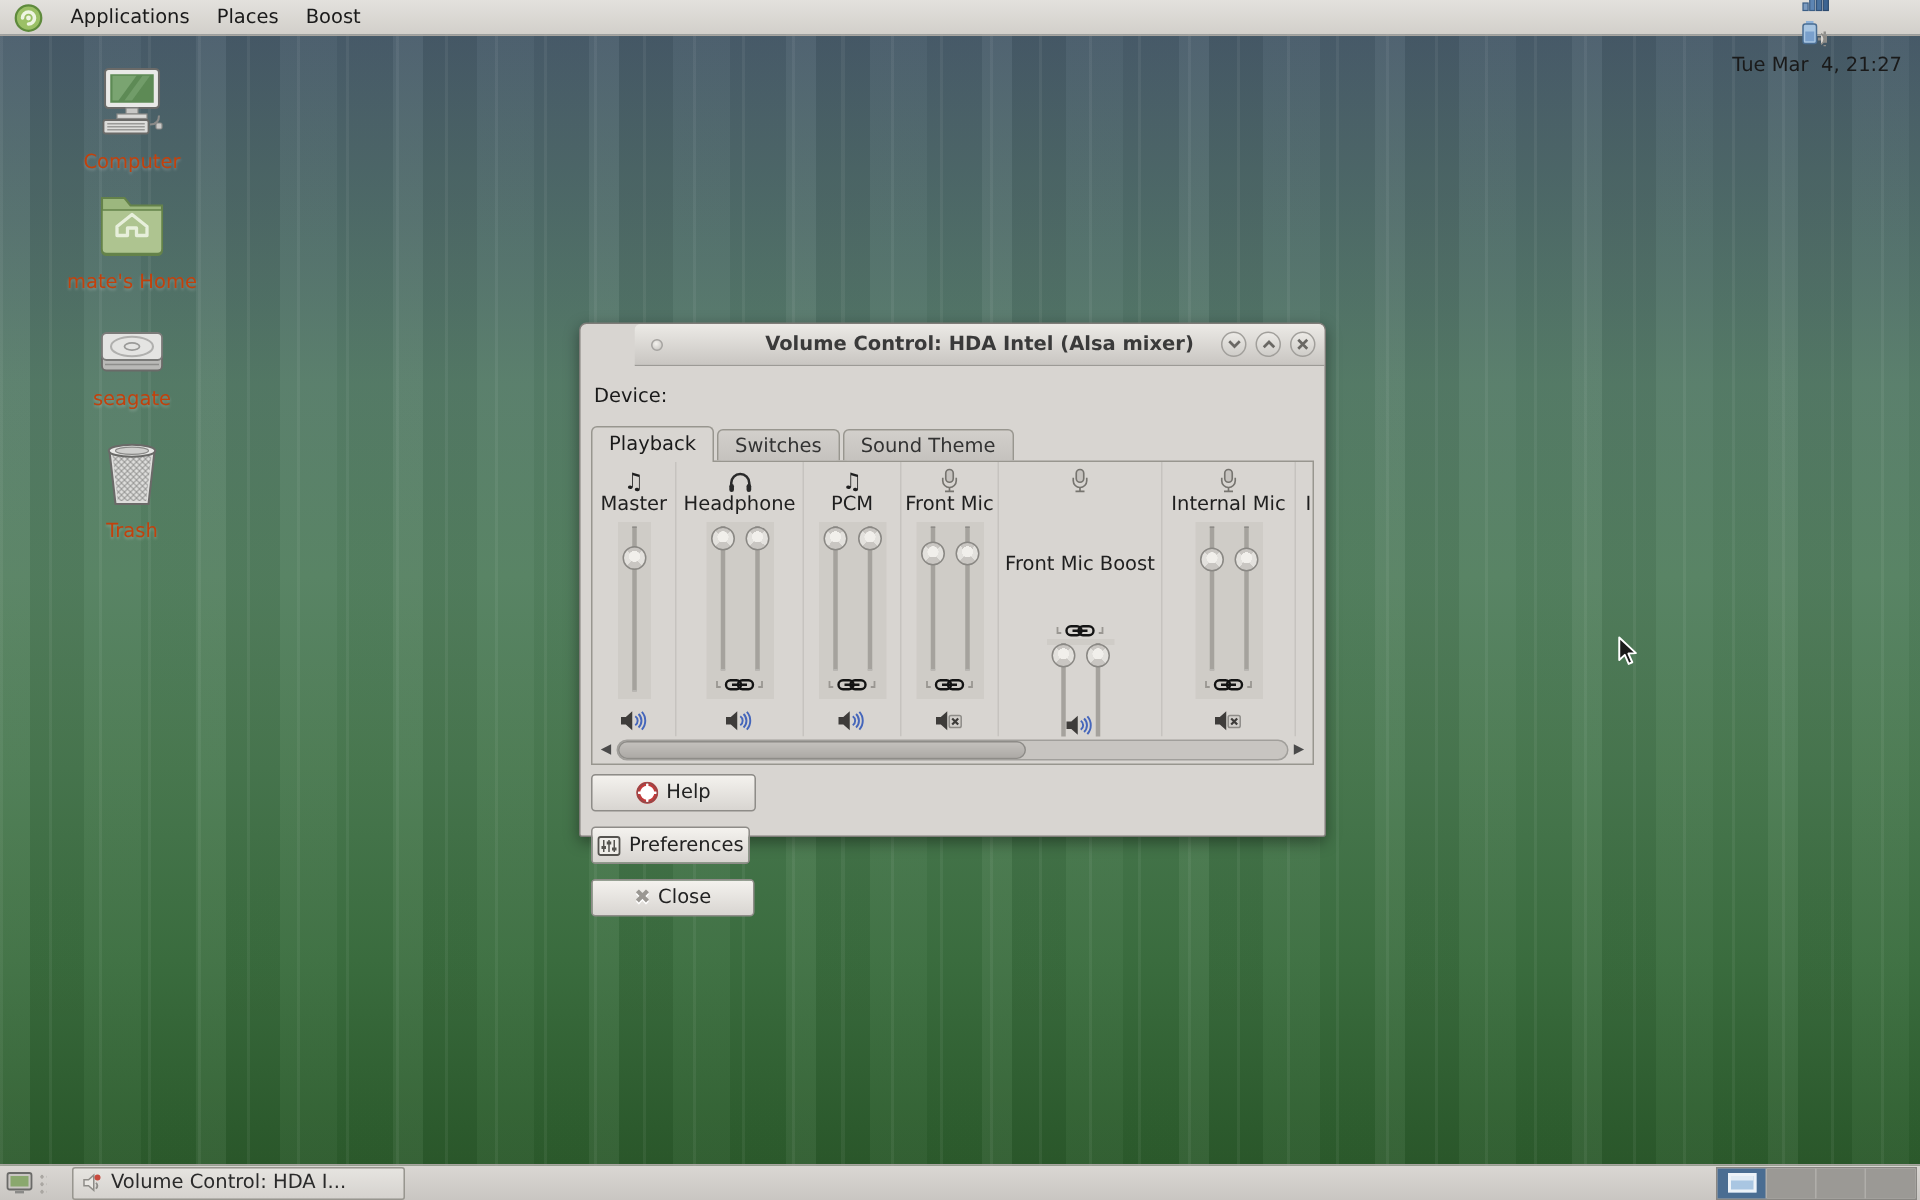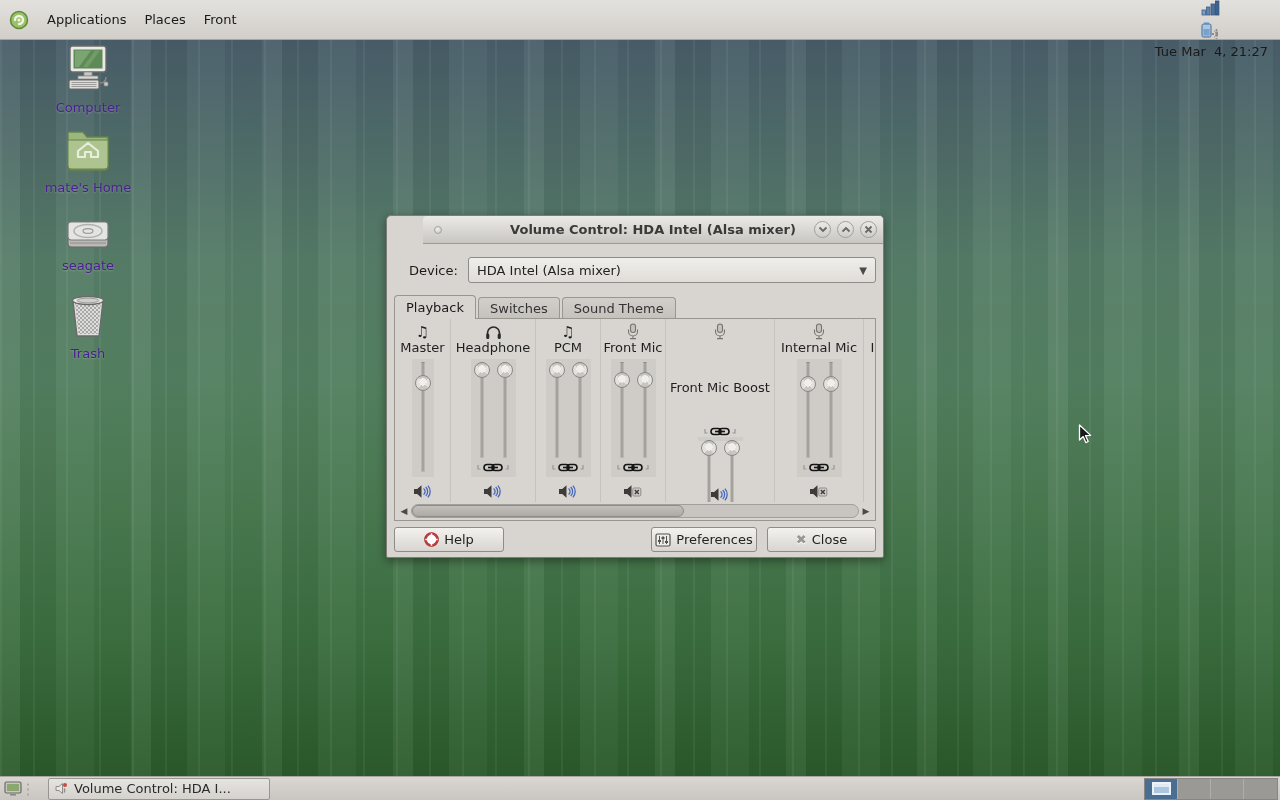--- a/index.html
+++ b/index.html
@@ -8,35 +8,35 @@
     font-family:"DejaVu Sans","Liberation Sans",sans-serif;
     font-size:13px; color:#1a1a1a; position:relative;
     background:
       repeating-linear-gradient(90deg, rgba(255,255,255,0.055) 0 2px, rgba(255,255,255,0) 2px 33px),
       repeating-linear-gradient(90deg, rgba(255,255,255,0.05) 0 20px, rgba(0,0,0,0.045) 20px 56px, rgba(255,255,255,0.03) 56px 94px, rgba(0,0,0,0.02) 94px 131px),
       linear-gradient(180deg,#46586a 0%,#4d6769 14%,#567c68 32%,#548060 48%,#497950 64%,#3b6e3f 80%,#2e5e2f 94%,#2a5729 100%);
   }
 
   
   .top-panel {
-    position:absolute; left:0; top:0; width:1280px; height:40px;
+    position:absolute; left:0; top:0; width:1280px; height:24px;
     background:linear-gradient(180deg,#e3e1dd,#d2cfca);
     border-bottom:1px solid #a8a5a0;
     display:flex; align-items:center; z-index:50;
   }
   .menu-item { padding:0 9px; height:24px; display:flex; align-items:center; cursor:default; }
   .top-panel .spacer { flex:1; }
   .tray { display:flex; align-items:center; gap:5px; padding-right:8px;flex-direction:column; }
   .grip { width:5px; height:14px; margin-right:3px;
     background-image:radial-gradient(circle, #aaa7a2 1px, transparent 1.2px);
     background-size:4px 5px; }
   .clock { padding:0 4px; white-space:pre; }
 
   
-  .desktop-icon { position:absolute; width:120px; text-align:center; color:#4c1d95; }
+  .desktop-icon { position:absolute; width:120px; text-align:center; color:#c2410c; }
   .desktop-icon .dlabel { margin-top:3px; text-shadow:0 1px 2px rgba(255,255,255,0.25); }
   .di-computer { left:28px; top:42px; }
   .di-home     { left:28px; top:124px; }
   .di-seagate  { left:28px; top:206px; }
   .di-trash    { left:28px; top:288px; }
   .di-seagate svg { margin-top:12px; }
   .di-trash svg { margin-top:4px; }
 
   
   .window {
@@ -53,21 +53,21 @@
   }
   .win-menu-dot { width:8px; height:8px; border-radius:50%;
     background:radial-gradient(circle at 40% 35%,#f4f2ee,#c2c0bc); border:1px solid #a5a3a0; margin-left:5px; }
   .win-title { position:absolute; left:0; right:0; text-align:center; font-weight:bold; color:#3a3a3a; }
   .win-btns { margin-left:auto; display:flex; gap:6px; z-index:2; }
   .win-btn { width:17px; height:17px; border-radius:50%;
     background:linear-gradient(180deg,#eceae6,#cfcdc9); border:1px solid #a19f9b;
     display:flex; align-items:center; justify-content:center; }
 
   .device-row { display:flex; align-items:center; margin:13px 7px 0 7px; }
-  .device-label { width:52px; flex:0 0 52px; margin-left:15px; }
+  .device-label { width:52px; flex:0 0 52px; margin-left:2px; }
   .combo {
     flex:1; height:26px; margin-left:7px;
     background:linear-gradient(180deg,#f0eeea,#e0ddd9);
     border:1px solid #8e8c88; border-radius:3px;
     display:flex; align-items:center; padding:0 8px; color:#222;
   }
   .combo-arrow { margin-left:auto; font-size:10px; color:#4a4a4a; }
 
   .tabs { display:flex; align-items:flex-end; margin:12px 7px 0 7px; height:24px; position:relative; z-index:2; }
   .tab {
@@ -99,21 +99,21 @@
   }
   .chain-row { position:absolute; bottom:3px; left:0; right:0; display:flex; justify-content:center; }
   .mute-row { margin-top:6px; height:16px; display:flex; align-items:center; justify-content:center; }
 
   .hscroll { margin:2px; height:14px; display:flex; align-items:stretch; }
   .hs-arrow { width:14px; display:flex; align-items:center; justify-content:center; font-size:9px; color:#4a4a4a; }
   .hs-trough { flex:1; position:relative; background:#c8c5c1; border:1px solid #a19f9b; border-radius:7px; }
   .hs-thumb { position:absolute; top:0px; bottom:0px; border-radius:6px;
     background:linear-gradient(180deg,#c3c0bc,#adaaa6); border:1px solid #8e8c88; }
 
-  .btn-row { display:flex; align-items:flex-end; margin:6px 7px 7px 7px; gap:10px; }
+  .btn-row { display:flex; align-items:flex-start; margin:6px 7px 7px 7px; gap:10px;flex-direction:column; }
   .btn {
     height:25px; display:flex; align-items:center; justify-content:center; gap:5px;
     background:linear-gradient(180deg,#f4f2ee,#d8d5d1);
     border:1px solid #8e8c88; border-radius:3px; color:#222;
   }
   .btn-help { width:110px; margin-right:auto; }
   .btn-prefs { width:106px; }
   .btn-close { width:109px; }
   .x-glyph { color:#9a9792; font-weight:bold; text-shadow:0 1px 0 #fff; font-size:13px; }
 
@@ -149,21 +149,21 @@
       <circle cx="10" cy="10" r="1.6" fill="#eef5e2"></circle>
     </svg>
   </div>
   <div class="menu-item">
       <span>Applications</span>
     </div>
   <div class="menu-item">
       <span>Places</span>
     </div>
   <div class="menu-item">
-      <span>Front</span>
+      <span>Boost</span>
     </div>
   <div class="spacer"></div>
   <div class="tray">
     <div class="grip"></div>
     <svg width="20" height="17" viewBox="0 0 20 17">
       <rect x="1" y="11" width="3.4" height="5" fill="#7d9cc0" stroke="#3c5f86" stroke-width="0.8"></rect>
       <rect x="5.5" y="8" width="3.4" height="8" fill="#5d85b3" stroke="#3c5f86" stroke-width="0.8"></rect>
       <rect x="10" y="5" width="3.4" height="11" fill="#49729f" stroke="#32537a" stroke-width="0.8"></rect>
       <rect x="14.5" y="2" width="3.4" height="14" fill="#3b6391" stroke="#2c4a6e" stroke-width="0.8"></rect>
     </svg>
@@ -248,24 +248,20 @@
       <div class="win-btn">
         <svg width="9" height="9" viewBox="0 0 9 9">
             <path d="M1.5 1.5 L7.5 7.5 M7.5 1.5 L1.5 7.5" stroke="#6a6864" stroke-width="1.8"></path>
           </svg>
       </div>
     </div>
   </div>
 
   <div class="device-row">
     <div class="device-label">Device:</div>
-    <div class="combo">
-      <span>HDA Intel (Alsa mixer)</span>
-      <span class="combo-arrow">▼</span>
-    </div>
   </div>
 
   <div class="tabs">
     <div class="tab active">
         <span>Playback</span>
       </div>
     <div class="tab">
         <span>Switches</span>
       </div>
     <div class="tab">

